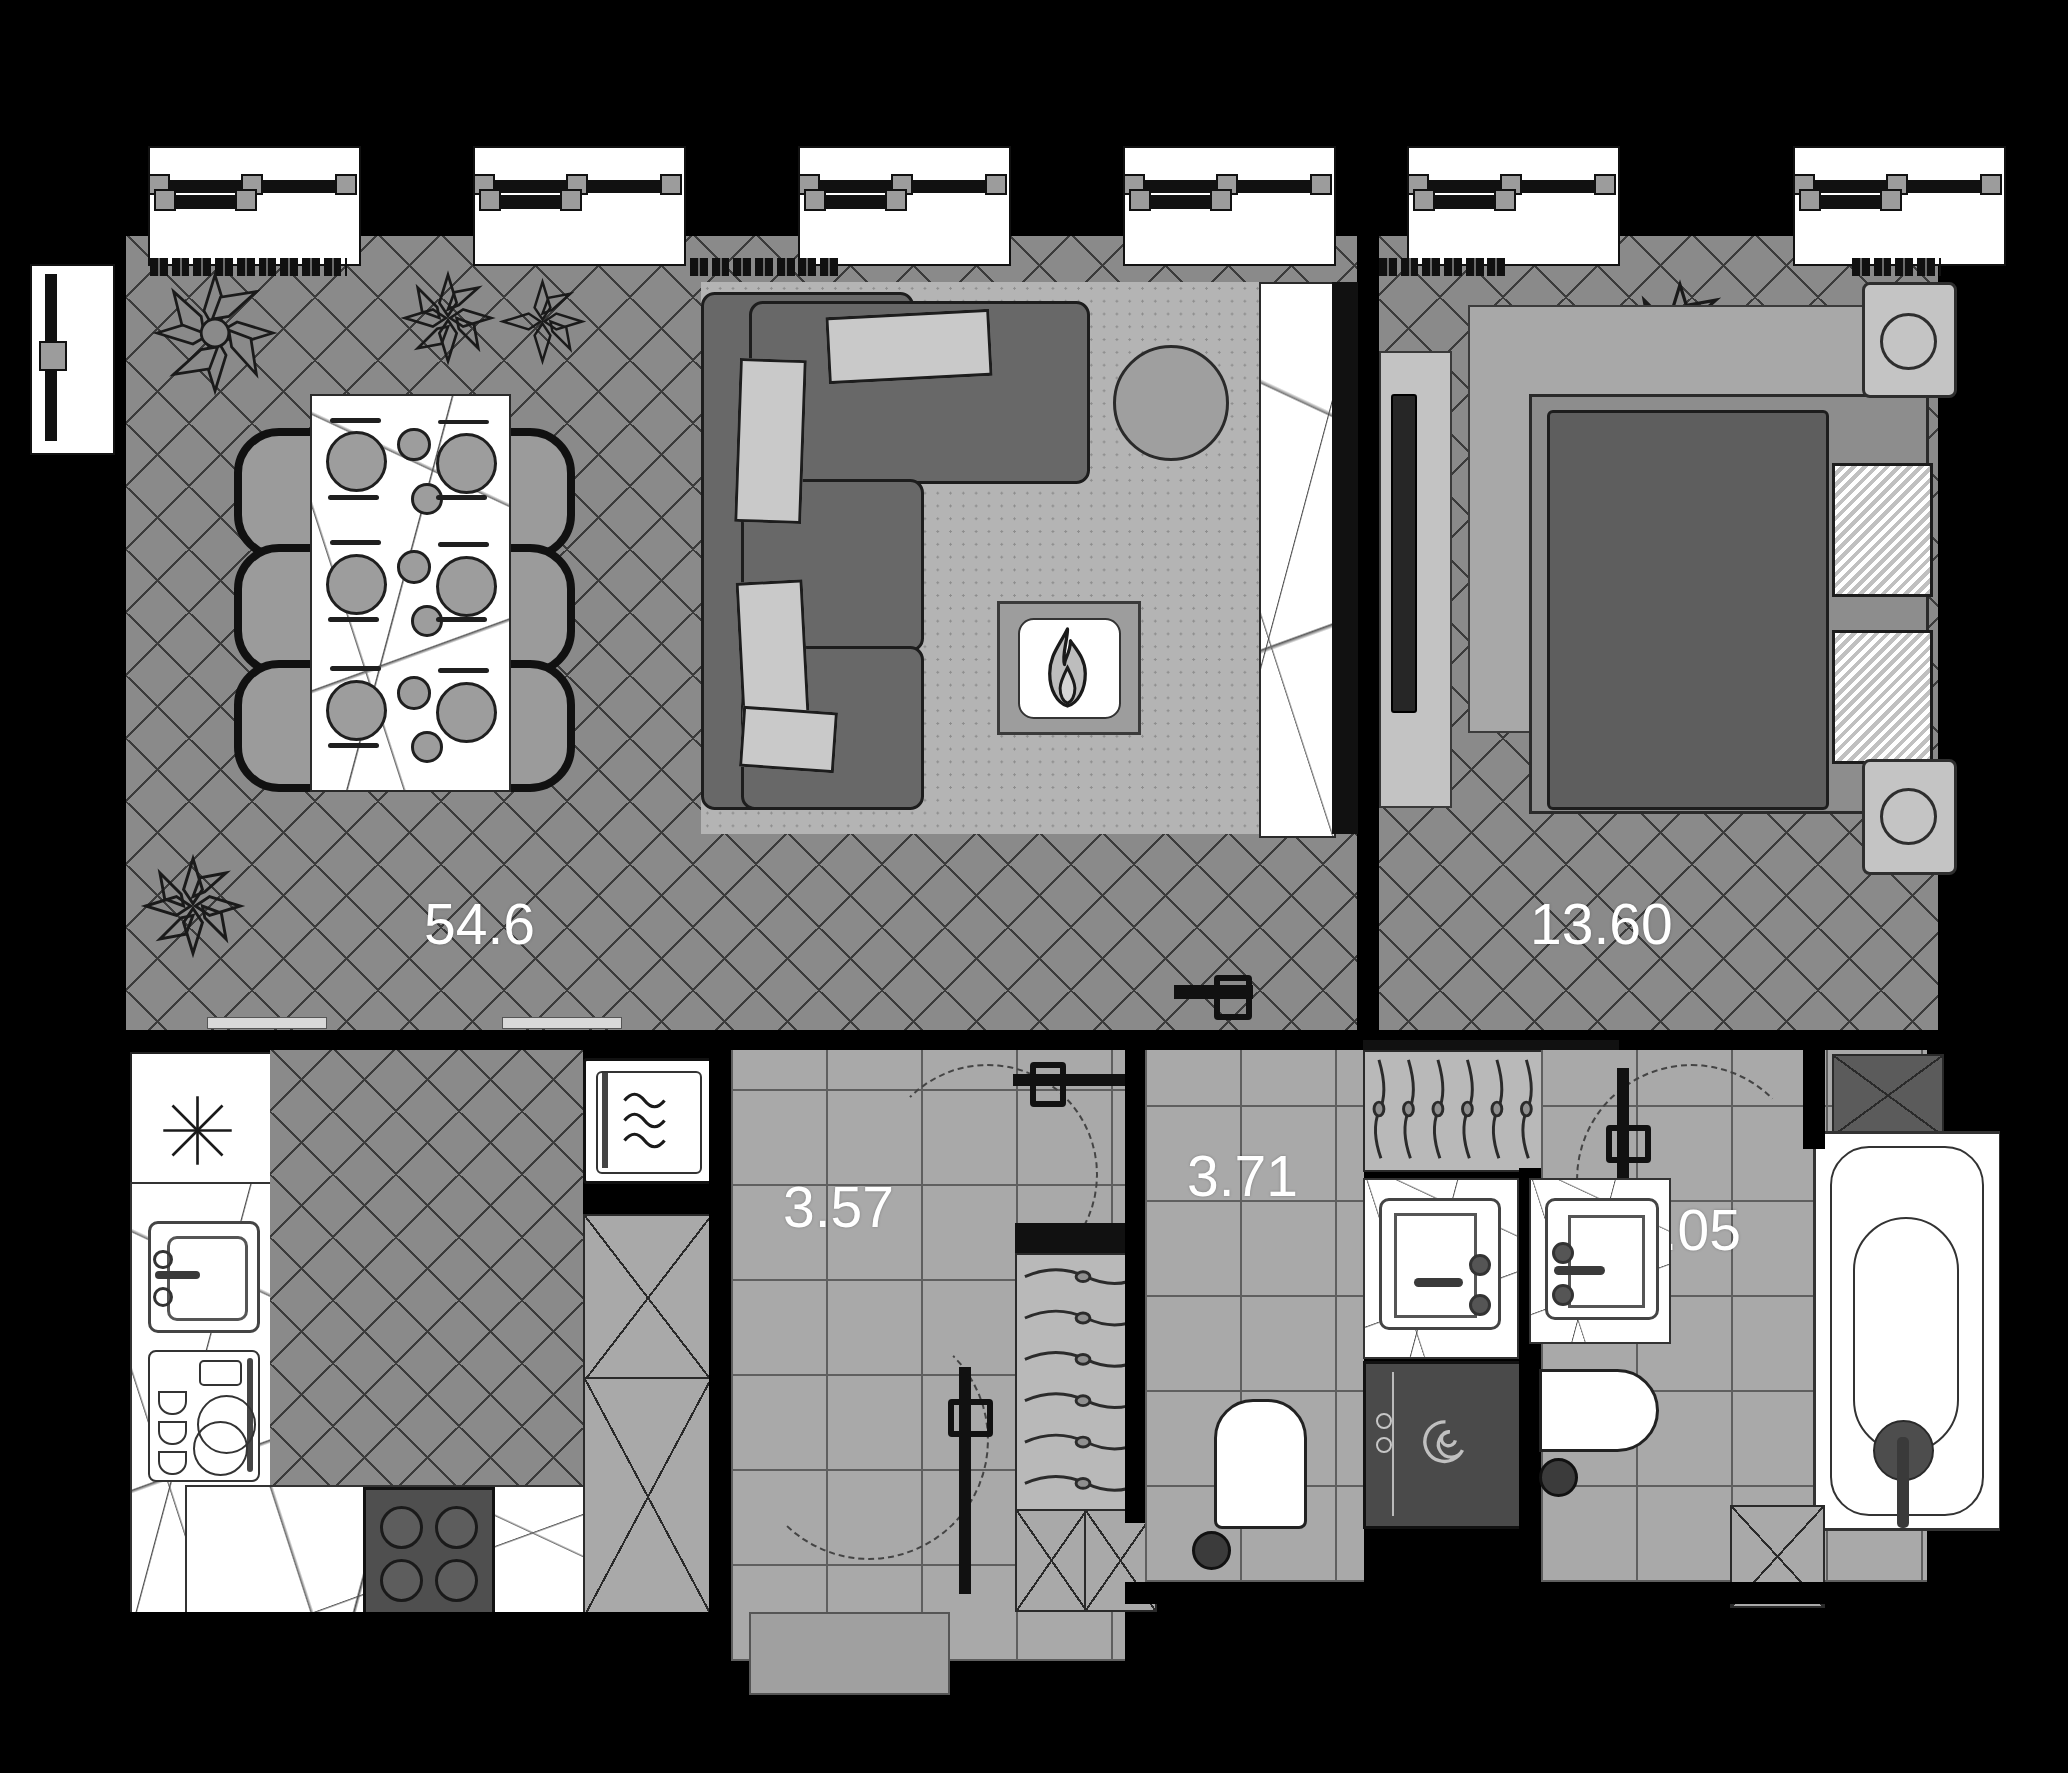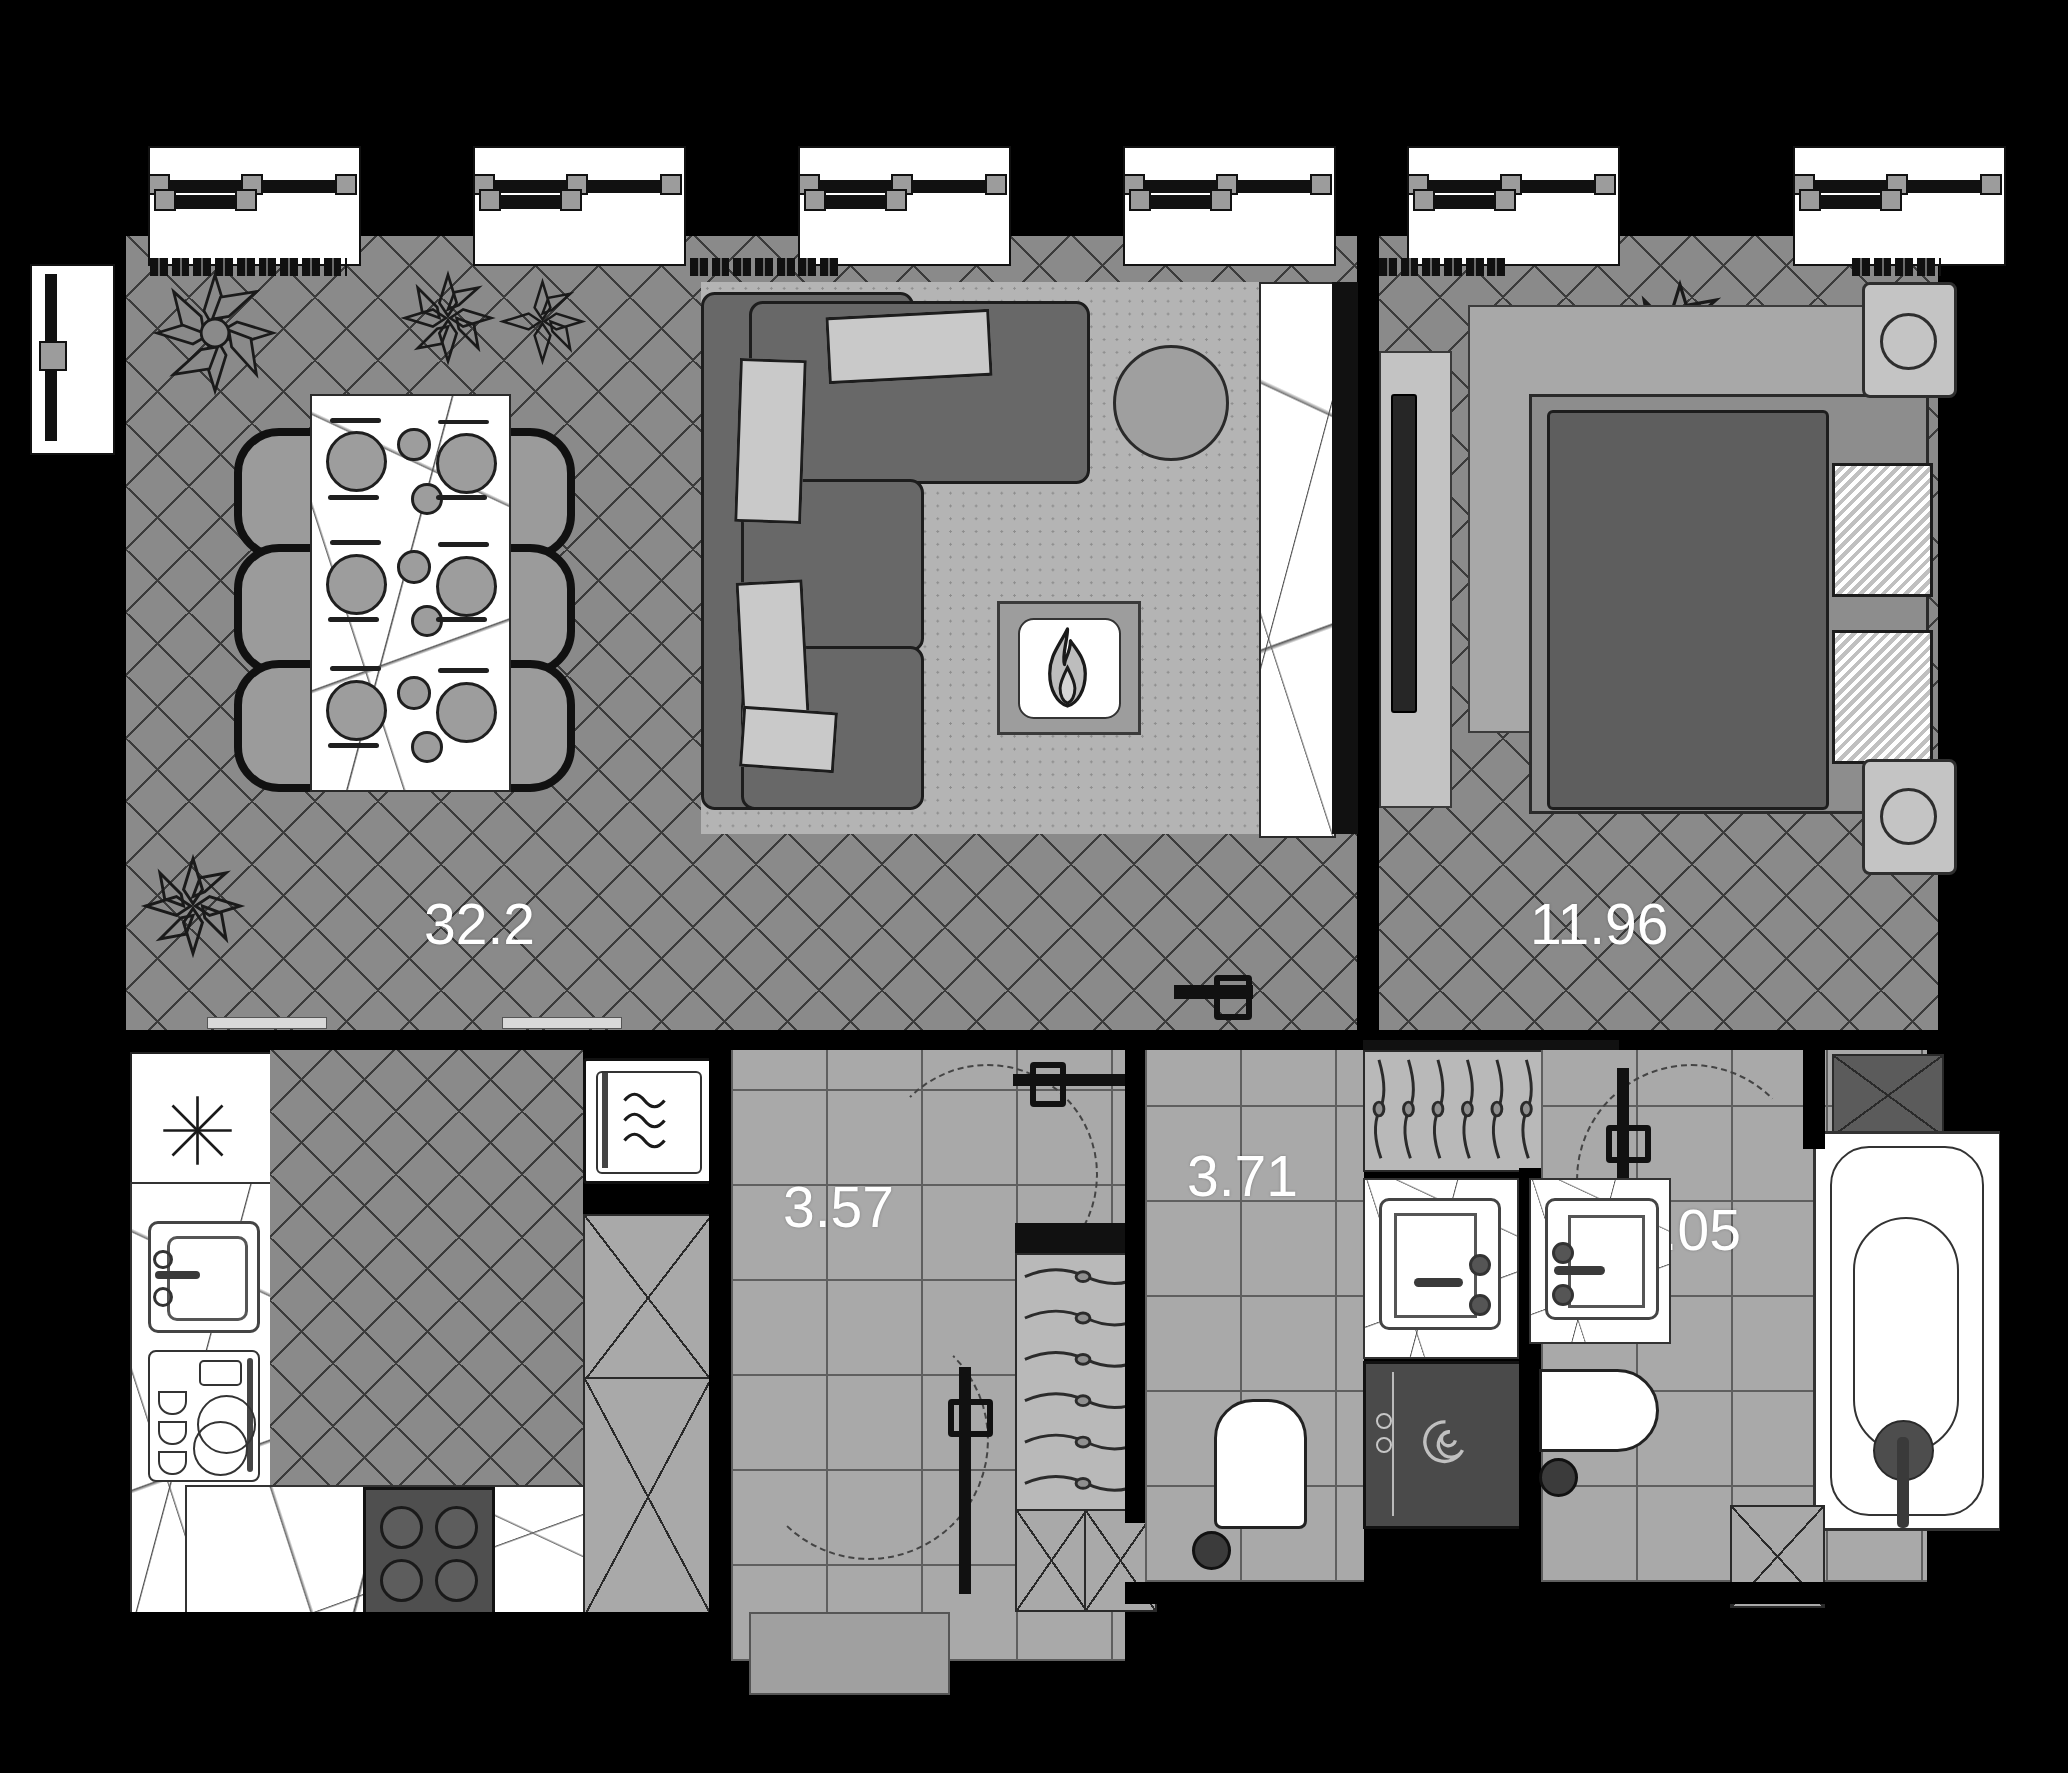--- a/index.html
+++ b/index.html
@@ -301,22 +301,22 @@
   <div class="abs bedwrap" style="left:1468px;top:305px;width:424px;height:424px;background:#a8a8a8;"></div>
   <div class="abs" style="left:1529px;top:394px;width:394px;height:414px;background:#8d8d8d;border:3px solid #2a2a2a;"></div>
   <div class="abs blanket" style="left:1547px;top:410px;width:276px;height:394px;"></div>
   <div class="abs bedpillow" style="left:1832px;top:463px;width:95px;height:128px;"></div>
   <div class="abs bedpillow" style="left:1832px;top:630px;width:95px;height:128px;"></div>
   <div class="abs lamp" style="left:1862px;top:282px;width:89px;height:110px;border-radius:7.9px;"></div>
   <div class="abs lamp" style="left:1880px;top:313px;width:51px;height:51px;"></div>
   <div class="abs lamp" style="left:1862px;top:759px;width:89px;height:110px;border-radius:7.9px;"></div>
   <div class="abs lamp" style="left:1880px;top:788px;width:51px;height:51px;"></div>
 
-  <div class="abs area-label" style="left:424px;top:891px;">32.2</div>
-  <div class="abs area-label" style="left:1530px;top:891px;">11.96</div>
+  <div class="abs area-label" style="left:424px;top:891px;">54.6</div>
+  <div class="abs area-label" style="left:1530px;top:891px;">13.60</div>
 
   <div class="abs" style="left:1174px;top:985px;width:79px;height:13.8px;background:#111;"></div>
   <div class="abs" style="left:1214px;top:975px;width:25.6px;height:33px;border:6.9px solid #111;border-radius:3.9px;background:transparent;"></div>
 
   <div class="abs" style="left:207px;top:1017px;width:118px;height:9.9px;background:#d9d9d9;border:1px solid #555;"></div>
   <div class="abs" style="left:502px;top:1017px;width:118px;height:9.9px;background:#d9d9d9;border:1px solid #555;"></div>
 
   <div class="abs white" style="left:130px;top:1052px;width:140px;height:561px;border:2px solid #222;"></div>
   <div class="abs" style="left:158px;top:1091px;width:79px;height:79px;">
     <svg width="79" height="79" viewBox="0 0 60 60">

